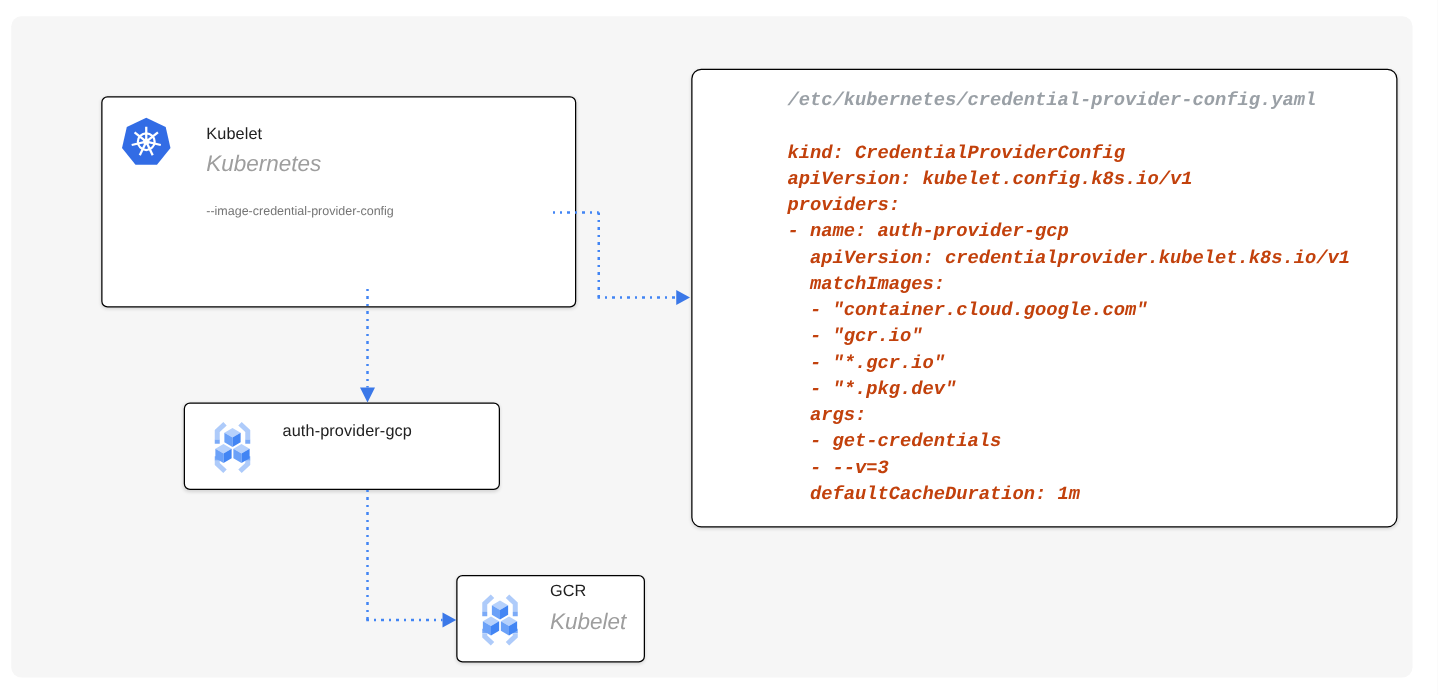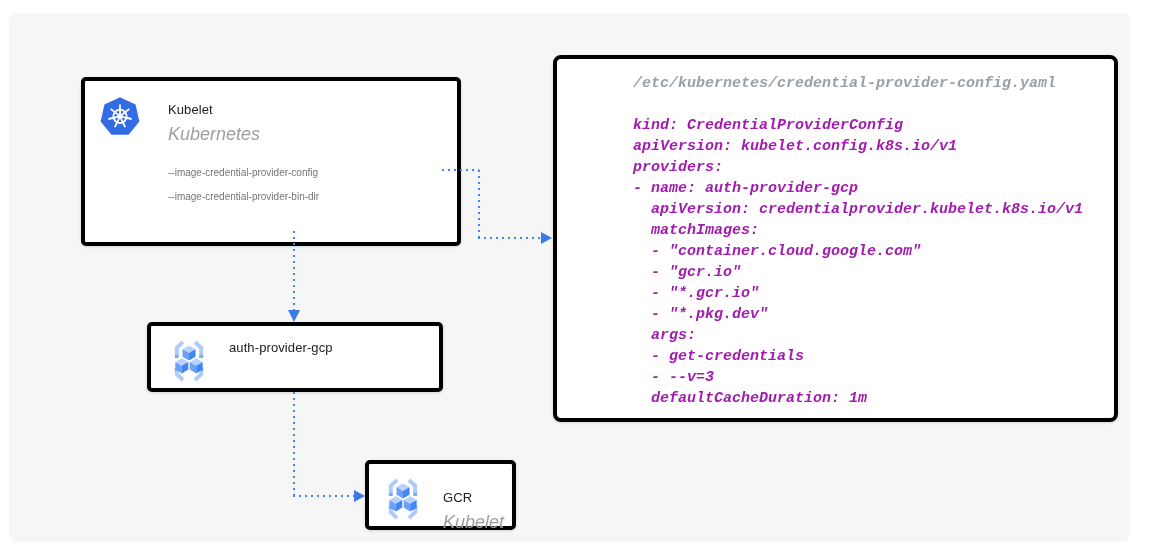--- a/index.html
+++ b/index.html
@@ -7,51 +7,51 @@
     width:1150px;height:556px;position:relative;overflow:hidden;
     background:#ffffff;
     font-family:"Liberation Sans",sans-serif;
   }
   .panel{
     position:absolute;left:9px;top:13px;width:1121px;height:529px;
     background:#f6f6f6;border-radius:8px;
   }
   .node{
     position:absolute;background:#ffffff;
-    border:4px solid #000000;border-radius:5px;
+    border:1px solid #000000;border-radius:5px;
     box-shadow:0 1px 3px rgba(0,0,0,0.14);
     box-sizing:border-box;
   }
   #kubelet-box{left:72px;top:64px;width:380px;height:169px;}
-  #auth-box{left:138px;top:309px;width:296px;height:70px;}
+  #auth-box{left:138px;top:309px;width:253px;height:70px;}
   #gcr-box{left:356px;top:447px;width:151px;height:70px;}
   #yaml-box{left:544px;top:42px;width:565px;height:367px;border-radius:8px;
             padding:14px 0 0 76px;}
   .icon-wrap{position:absolute;display:block;line-height:0;}
   #kubelet-icon{left:14px;top:15px;}
   #auth-icon{left:14px;top:11px;}
   #gcr-icon{left:10px;top:11px;}
   .node-text{position:absolute;}
   #kubelet-text{left:83px;top:17px;}
   #auth-text{left:78px;top:10px;}
-  #gcr-text{left:74px;top:22px;}
+  #gcr-text{left:74px;top:0;}
   .title{font-size:13px;line-height:23px;color:#212121;letter-spacing:0.1px;}
   .subtitle{font-size:18px;line-height:22px;color:#9e9e9e;margin-top:2px;font-style:italic;}
   .flags{
     position:absolute;left:83px;top:80px;
     font-size:10px;line-height:24px;color:#757575;white-space:nowrap;
   }
   .yaml-filename{
     font:italic bold 15px/21px "Liberation Mono","DejaVu Sans Mono",monospace;
     color:#9aa0a6;white-space:pre;
   }
   .yaml-code{
     margin:21px 16px 0 0;
     font:italic bold 15px/21px "Liberation Mono","DejaVu Sans Mono",monospace;
-    color:#a21caf;white-space:pre;
+    color:#c2410c;white-space:pre;
   }
   
   .dot-h{position:absolute;height:2px;
     background-image:repeating-linear-gradient(to right,#4285f4 0 2px,transparent 2px 6px);}
   .dot-v{position:absolute;width:2px;
     background-image:repeating-linear-gradient(to bottom,#4285f4 0 2px,transparent 2px 6px);}
   .head-right{position:absolute;width:0;height:0;
     border-top:6px solid transparent;border-bottom:6px solid transparent;
     border-left:11px solid #3b78e8;}
   .head-down{position:absolute;width:0;height:0;
@@ -88,21 +88,20 @@
         </g>
         <circle cx="22" cy="21.3" r="2.6" fill="#ffffff"></circle>
       </svg>
     </span>
     <div class="node-text" id="kubelet-text">
       <div class="title">Kubelet</div>
       <div class="subtitle">Kubernetes</div>
     </div>
     <div class="flags">
       <div>--image-credential-provider-config</div>
-      <div>--image-credential-provider-bin-dir</div>
     </div>
   </div>
 
   <div class="node" id="auth-box">
     <span class="icon-wrap" id="auth-icon">
       <svg width="48" height="48" viewBox="0 0 48 48" aria-hidden="true">
         <g fill="none" stroke-linecap="butt">
           <path d="M18,5 L11.8,10.8 L11.8,17.5" stroke="#aecbfa" stroke-width="4"></path>
           <path d="M11.8,17.5 L11.8,21" stroke="#7baaf7" stroke-width="4"></path>
           <path d="M11.8,31 L11.8,34.5" stroke="#7baaf7" stroke-width="4"></path>

